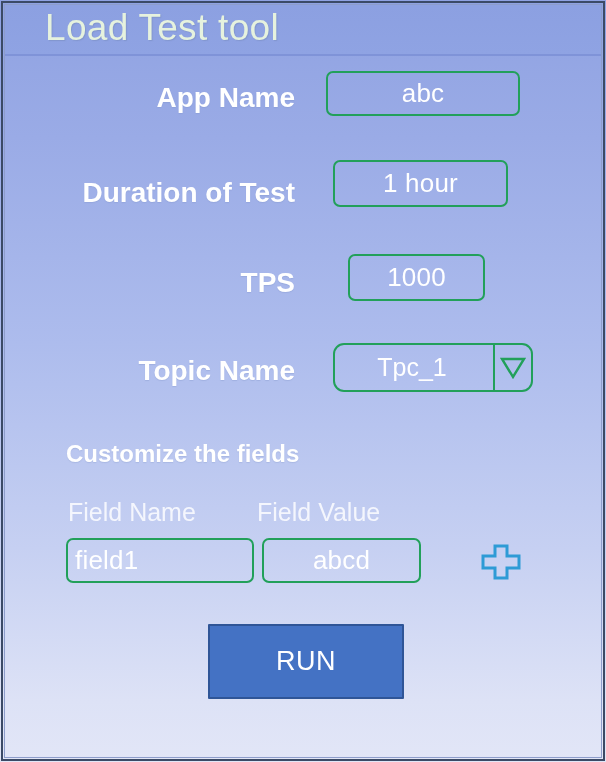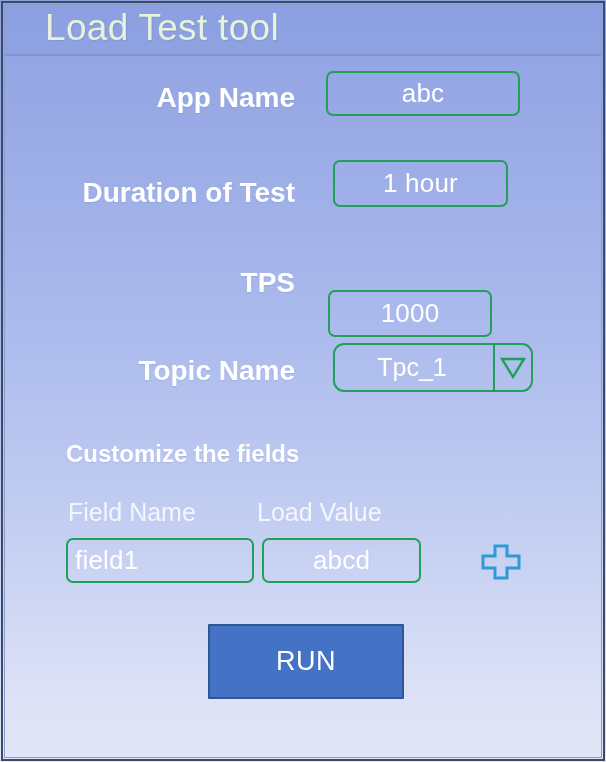--- a/index.html
+++ b/index.html
@@ -96,21 +96,21 @@
   }
 
   
   #lbl-app-name   { left: 60px;  top: 82px;  width: 235px; }
   #box-app-name   { left: 326px; top: 71px;  width: 194px; height: 45px; }
 
   #lbl-duration   { left: 55px;  top: 177px; width: 240px; }
   #box-duration   { left: 333px; top: 160px; width: 175px; height: 47px; }
 
   #lbl-tps        { left: 100px; top: 267px; width: 195px; }
-  #box-tps        { left: 328px; top: 254px; width: 164px; height: 47px; margin-top: 36px; }
+  #box-tps        { left: 348px; top: 254px; width: 137px; height: 47px; }
 
   #lbl-topic      { left: 60px;  top: 355px; width: 235px; }
 
   
   .dropdown {
     position: absolute;
     left: 333px;
     top: 343px;
     width: 200px;
     height: 49px;
@@ -217,21 +217,21 @@
     <div class="dropdown-value">Tpc_1</div>
     <div class="dropdown-arrow-box">
       <svg width="26" height="24" viewBox="0 0 26 24">
         <polygon points="2,3 24,3 13,21" fill="none" stroke="#22a05a" stroke-width="2.4" stroke-linejoin="miter"></polygon>
       </svg>
     </div>
   </div>
 
   <div id="lbl-customize">Customize the fields</div>
   <div class="sub-label" id="lbl-field-name">Field Name</div>
-  <div class="sub-label" id="lbl-field-value">Load Value</div>
+  <div class="sub-label" id="lbl-field-value">Field Value</div>
 
   <div class="input-box left-text" id="box-field-name">field1</div>
   <div class="input-box" id="box-field-value">abcd</div>
 
   <div class="plus-icon">
     <svg width="40" height="36" viewBox="0 0 40 36">
       <polygon points="14,2 26,2 26,12 38,12 38,24 26,24 26,34 14,34 14,24 2,24 2,12 14,12" fill="none" stroke="#2e9bd6" stroke-width="3"></polygon>
     </svg>
   </div>
 

